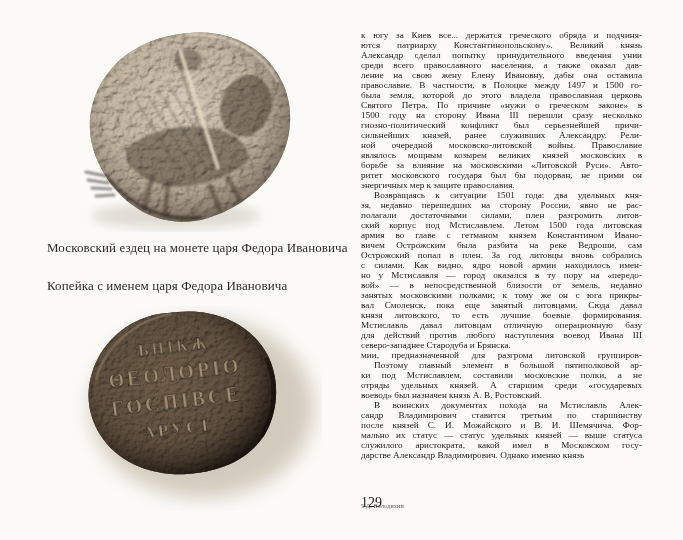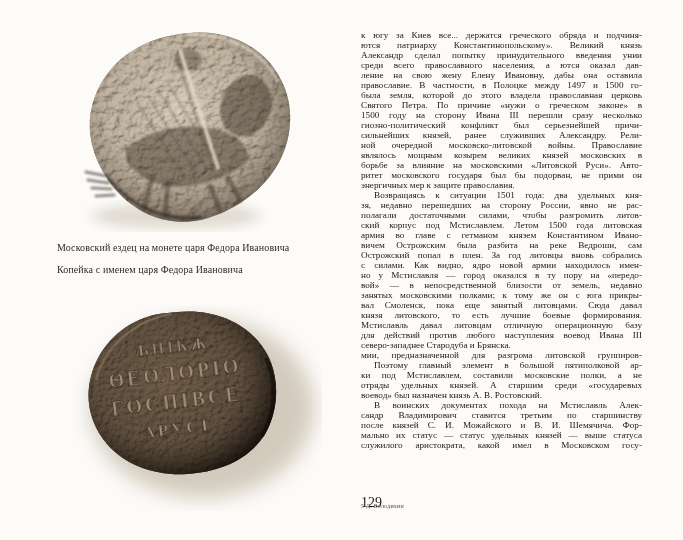--- a/index.html
+++ b/index.html
@@ -1,24 +1,24 @@
 <!DOCTYPE html>
 <html><head>
 <meta charset="utf-8">
 <style>
   html,body{margin:0;padding:0;background:#fcfbf8;}
   .page{position:relative;width:683px;height:540px;background:#fcfbf8;overflow:hidden;
         font-family:"Liberation Serif", serif;color:#1c1a18;}
   .figure-svg{position:absolute;}
   #coin1{left:68px;top:26px;}
   #coin2{left:72px;top:306px;}
-  .caption{position:absolute;left:47px;font-size:10px;line-height:10px;color:#2e2b28;
-           letter-spacing:0.1px;white-space:nowrap;margin-left:10px;}
+  .caption{position:absolute;left:47px;font-size:13px;line-height:10px;color:#2e2b28;
+           letter-spacing:0.1px;white-space:nowrap;}
   #cap1{top:243px;}
-  #cap2{top:265px;}
+  #cap2{top:281px;}
   .text-column{position:absolute;left:361px;top:30px;width:281px;font-size:9.2px;
                line-height:10px;color:#1c1a18;}
   .line{text-align:justify;text-align-last:justify;height:10px;overflow:hidden;}
   .line.last{text-align-last:left;}
   .line.indent{text-indent:13px;}
   .sig{position:absolute;left:361px;top:503px;font-size:6px;color:#57524c;letter-spacing:0.2px;}
   .pagenum{position:absolute;left:361px;top:495px;width:284px;text-align:left;
            font-size:14px;color:#1c1a18;}
 </style>
 </head>
@@ -125,36 +125,36 @@
     </g>
 
     <path d="M 100 8 C 62 14 32 42 24 74" stroke="#8c7a63" stroke-width="2.6" fill="none" opacity="0.55"></path>
     <path d="M 194 52 C 205 76 204 106 190 130" stroke="#0c0806" stroke-width="4" fill="none" opacity="0.5"></path>
   </svg>
 
   <div class="text-column" id="textcol">
       <div class="line">к югу за Киев все... держатся греческого обряда и подчиня-</div>
       <div class="line">ются патриарху Константинопольскому». Великий князь</div>
       <div class="line">Александр сделал попытку принудительного введения унии</div>
-      <div class="line">среди всего православного населения, а ются оказал дав-</div>
+      <div class="line">среди всего православного населения, а также оказал дав-</div>
       <div class="line">ление на свою жену Елену Ивановну, дабы она оставила</div>
       <div class="line">православие. В частности, в Полоцке между 1497 и 1500 го-</div>
       <div class="line">была земля, которой до этого владела православная церковь</div>
       <div class="line">Святого Петра. По причине «нужи о греческом законе» в</div>
       <div class="line">1500 году на сторону Ивана III перешли сразу несколько</div>
       <div class="line">гиозно-политический конфликт был серьезнейшей причи-</div>
       <div class="line">сильнейших князей, ранее служивших Александру. Рели-</div>
       <div class="line">ной очередной московско-литовской войны. Православие</div>
       <div class="line">являлось мощным козырем великих князей московских в</div>
       <div class="line">борьбе за влияние на московскими «Литовской Руси». Авто-</div>
       <div class="line">ритет московского государя был бы подорван, не прими он</div>
       <div class="line last">энергичных мер к защите православия.</div>
       <div class="line indent">Возвращаясь к ситуации 1501 года: два удельных кня-</div>
       <div class="line">зя, недавно перешедших на сторону России, явно не рас-</div>
-      <div class="line">полагали достаточными силами, чтобы разгромить литов-</div>
+      <div class="line">полагали достаточными силами, плен разгромить литов-</div>
       <div class="line">ский корпус под Мстиславлем. Летом 1500 года литовская</div>
       <div class="line">армия во главе с гетманом князем Константином Ивано-</div>
       <div class="line">вичем Острожским была разбита на реке Ведроши, сам</div>
       <div class="line">Острожский попал в плен. За год литовцы вновь собрались</div>
       <div class="line">с силами. Как видно, ядро новой армии находилось имен-</div>
       <div class="line">но у Мстиславля — город оказался в ту пору на «передо-</div>
       <div class="line">вой» — в непосредственной близости от земель, недавно</div>
       <div class="line">занятых московскими полками; к тому же он с юга прикры-</div>
       <div class="line">вал Смоленск, пока еще занятый литовцами. Сюда давал</div>
       <div class="line">князя литовского, то есть лучшие боевые формирования.</div>
@@ -164,18 +164,19 @@
       <div class="line">мии, предназначенной для разгрома литовской группиров-</div>
       <div class="line indent">Поэтому главный элемент в большой пятиполковой ар-</div>
       <div class="line">ки под Мстиславлем, составили московские полки, а не</div>
       <div class="line">отряды удельных князей. А старшим среди «государевых</div>
       <div class="line last">воевод» был назначен князь А. В. Ростовский.</div>
       <div class="line indent">В воинских документах похода на Мстиславль Алек-</div>
       <div class="line">сандр Владимирович ставится третьим по старшинству</div>
       <div class="line">после князей С. И. Можайского и В. И. Шемячича. Фор-</div>
       <div class="line">мально их статус — статус удельных князей — выше статуса</div>
       <div class="line">служилого аристократа, какой имел в Московском госу-</div>
+      <div class="line last">дарстве Александр Владимирович. Однако именно князь</div>
     </div>
 
   <div class="sig">5 Д. Володихин</div>
   <div class="pagenum">129</div>
 
 </div>
 
 </body></html>

